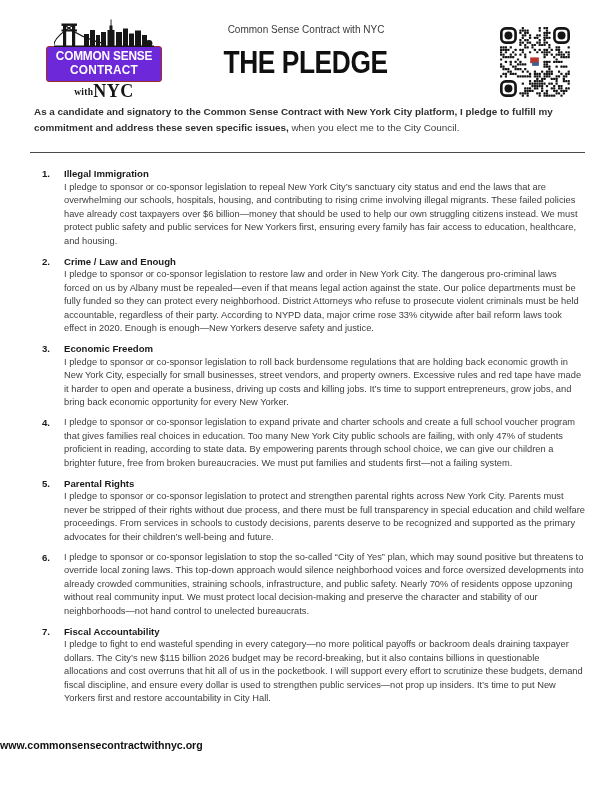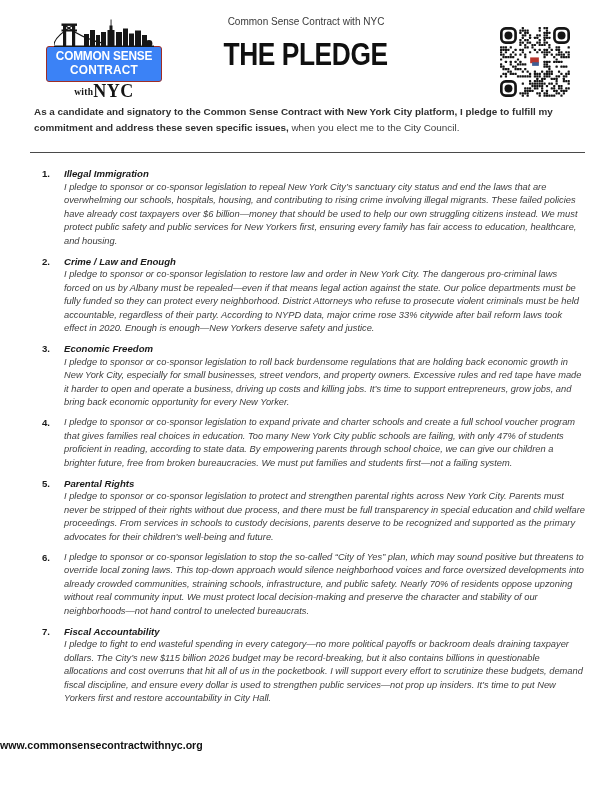--- a/index.html
+++ b/index.html
@@ -7,31 +7,31 @@
   .page {
     position:relative; width:612px; height:792px; margin:0 auto;
     background:#ffffff; overflow:hidden;
     font-family:"Liberation Sans", sans-serif; color:#3d3d3d;
   }
 
   
   .logo { position:absolute; left:46px; top:17px; width:116px; text-align:center; }
   .logo-skyline svg { display:block; margin:0 auto; }
   .logo-box {
-    background:#3b82f6; border-radius:3px; padding:3px 2px 4px 2px;
+    background:#6d28d9; border-radius:3px; padding:3px 2px 4px 2px;
     color:#fff; font-weight:bold; line-height:1.08; margin-top:-1px;
     border:1px solid #9e2d26;
   }
   .logo-box .l1 { display:block; font-size:12.6px; letter-spacing:-0.2px; transform:scaleX(.94); }
   .logo-box .l2 { display:block; font-size:12.6px; letter-spacing:0.2px; transform:scaleX(.94); }
   .logo-with { margin-top:0px; font-family:"Liberation Serif", serif; color:#141414; line-height:1; }
   .logo-with .with { font-size:9.5px; font-weight:bold; vertical-align:2px; letter-spacing:0.3px; }
   .logo-with .nyc  { font-size:18px; font-weight:bold; letter-spacing:0.5px; }
 
-  .header-center { position:absolute; left:160px; right:160px; top:16px; text-align:center; }
+  .header-center { position:absolute; left:160px; right:160px; top:24px; text-align:center; }
   .kicker { font-size:10px; color:#3a3a3a; }
   .doc-title { margin-top:10px; font-size:31px; font-weight:bold; color:#101010; white-space:nowrap; }
   .doc-title span { display:inline-block; transform:scaleX(.85); letter-spacing:-0.5px; }
 
   .qr { position:absolute; left:500px; top:27px; width:70px; height:70px; }
   .qr svg { display:block; width:70px; height:70px; fill:#151515; }
 
   .intro { position:absolute; left:34px; right:34px; top:104px; 
            font-size:9.9px; line-height:15.6px; color:#2f2f2f; }
   .intro .b { font-weight:bold; }
@@ -39,21 +39,21 @@
 
   .rule { position:absolute; left:30px; right:27px; top:152px; border-top:1.5px solid #4a4a4a; }
 
   
   .list { position:absolute; left:30px; right:27px; top:167px; }
   .item { display:flex; margin-bottom:6.5px; }
   .item-num {
     flex:none; width:34px; padding-left:12px;
     font-weight:bold; color:#1b1b1b; font-size:9.6px; line-height:13.5px;
   }
-  .item-main { flex:1;font-style:italic; }
+  .item-main { flex:1; }
   .item-title { font-weight:bold; color:#1b1b1b; font-size:9.6px; line-height:13.5px; }
   .item-text  { font-size:9.3px; line-height:13.5px; color:#3d3d3d; }
 
   .footer { position:absolute; left:0; right:0; top:739px; text-align:left;
             font-weight:bold; font-size:10.6px; color:#111; }
 </style>
 </head>
 <body>
 
 <div class="page">

